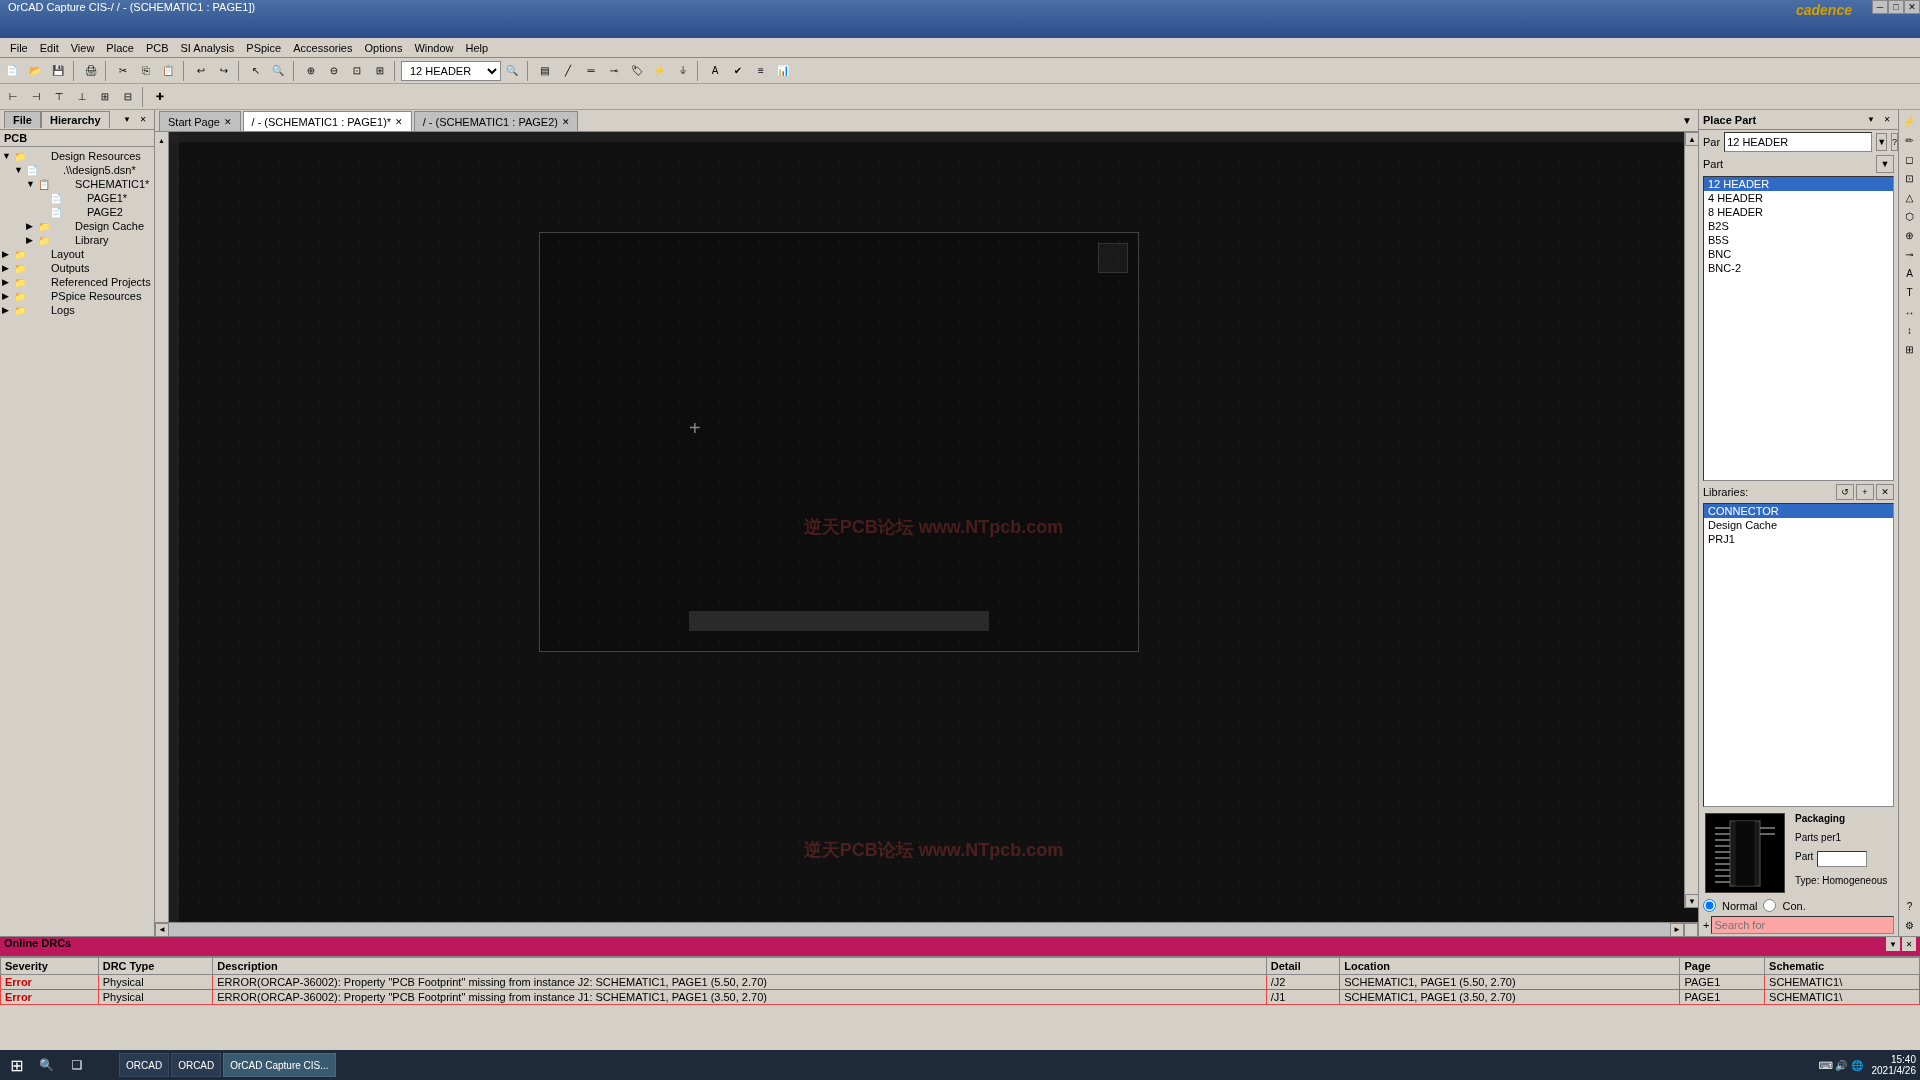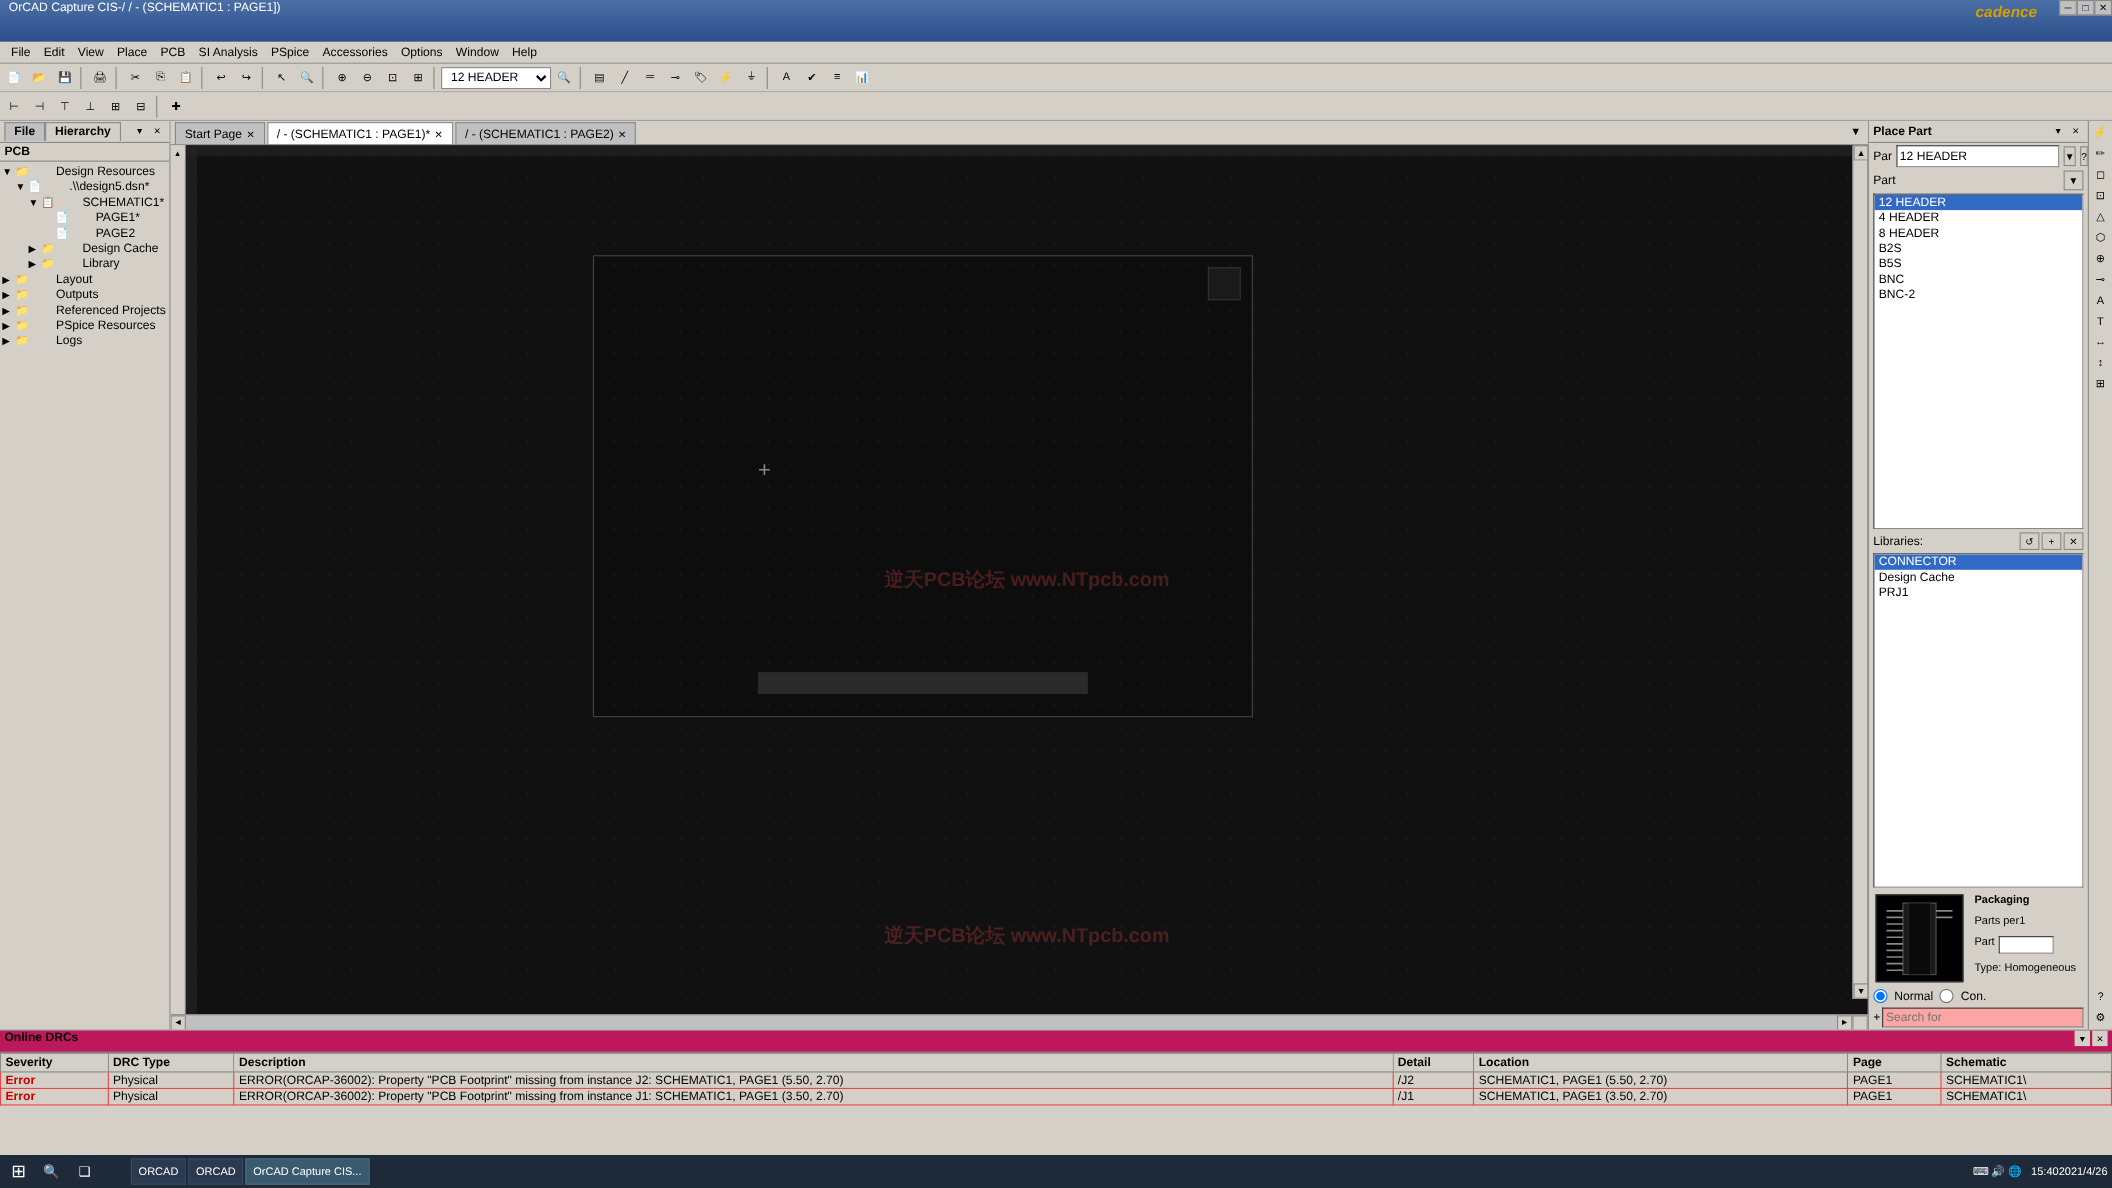--- a/index.html
+++ b/index.html
@@ -478,18 +478,18 @@
   <button style="width:26px;height:26px;background:#1e2a3a;border:none;color:white;cursor:pointer;font-size:12px;">🔍</button>
   <button style="width:26px;height:26px;background:#1e2a3a;border:none;color:white;cursor:pointer;font-size:12px;">❑</button>
 
   <div style="display:flex;gap:2px;align-items:center;margin-left:8px;padding-left:17px;">
     <button style="padding:2px 6px;background:#2a3a50;border:1px solid #3a4a60;color:white;font-size:10px;cursor:pointer;height:24px;">ORCAD</button>
     <button style="padding:2px 6px;background:#2a3a50;border:1px solid #3a4a60;color:white;font-size:10px;cursor:pointer;height:24px;">ORCAD</button>
     <button style="padding:2px 6px;background:#3a5a70;border:1px solid #4a6a80;color:white;font-size:10px;cursor:pointer;height:24px;">OrCAD Capture CIS...</button>
   </div>
   <div style="margin-left:auto;display:flex;align-items:center;gap:8px;color:white;font-size:10px;">
     <span>⌨ 🔊 🌐</span>
-    <div style="display:flex;align-items:flex-end;">
+    <div style="display:flex;flex-direction:column;align-items:flex-end;">
       <span>15:40</span>
       <span>2021/4/26</span>
     </div>
   </div>
 </div>
 
 </body></html>

